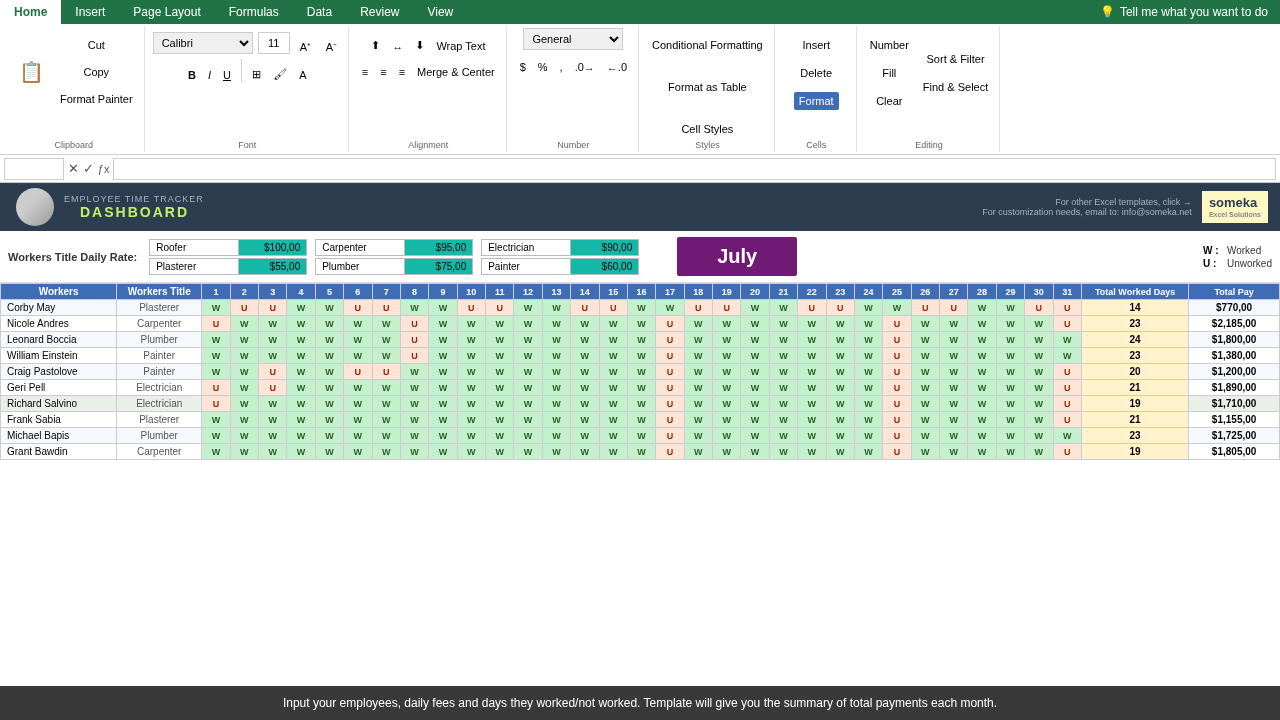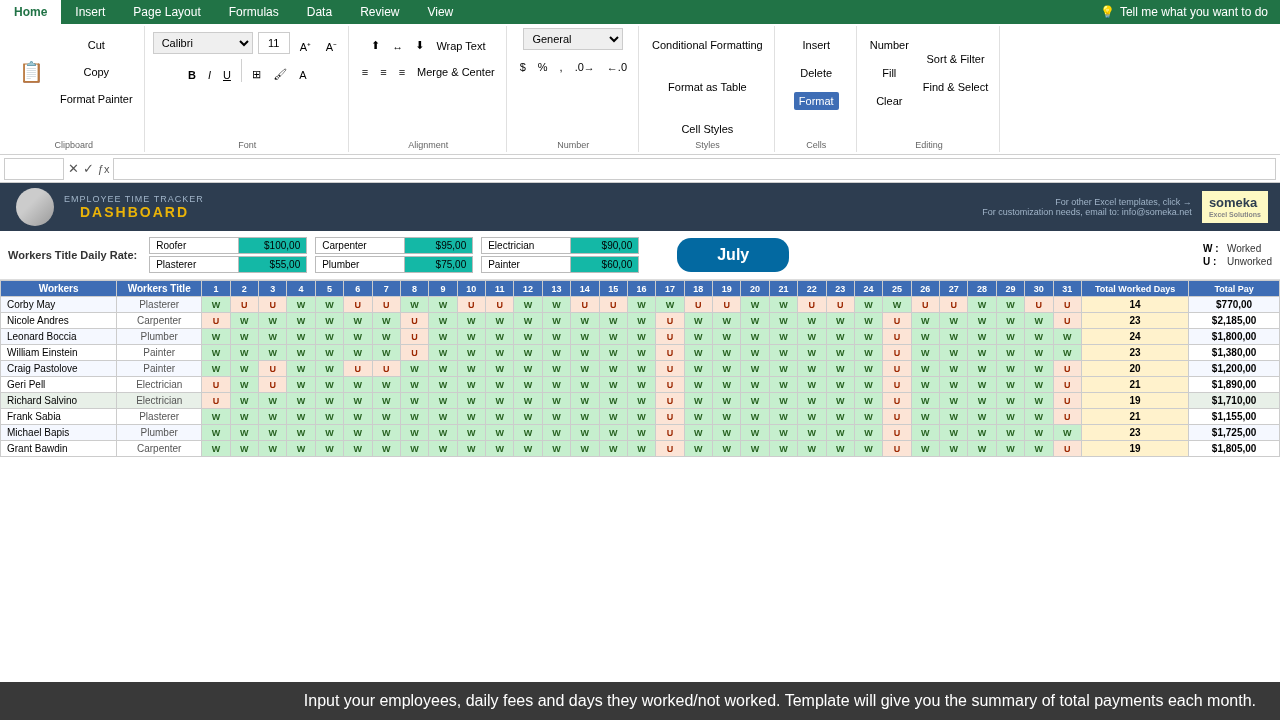--- a/index.html
+++ b/index.html
@@ -27,34 +27,34 @@
     .formula-icons { display: flex; gap: 4px; align-items: center; color: #555; font-size: 13px; }
     .formula-input { flex: 1; border: 1px solid #ccc; font-size: 11px; padding: 2px 6px; height: 22px; }
 
     
     .app-header { display: flex; background: #2d3d50; height: 48px; align-items: center; padding: 0; }
     .header-logo-area { display: flex; align-items: center; padding: 0 16px; gap: 10px; }
     .header-avatar { width: 38px; height: 38px; border-radius: 50%; background: #888; display: flex; align-items: center; justify-content: center; overflow: hidden; }
     .header-avatar-inner { width: 100%; height: 100%; background: linear-gradient(135deg, #ccc 40%, #999 100%); }
     .header-titles { display: flex; flex-direction: column; }
     .header-subtitle { color: #a0b4c8; font-size: 9px; letter-spacing: 1px; }
-    .header-main-title { color: #eab308; font-size: 14px; font-weight: 700; letter-spacing: 2px; padding-left: 16px; }
+    .header-main-title { color: #bef264; font-size: 14px; font-weight: 700; letter-spacing: 2px; padding-left: 16px; }
     .header-right { margin-left: auto; display: flex; align-items: center; gap: 10px; padding: 0 12px; }
     .header-info { text-align: right; font-size: 9px; color: #a0b4c8; }
     .someka-logo { background: #fef9c3; padding: 4px 7px; font-size: 13px; font-weight: bold; color: #2d3d50; border-radius: 0; line-height: 1.2; }
     .someka-sub { font-size: 7px; color: #888; text-align: center; display: block; }
 
     
     .rates-section { display: flex; align-items: center; padding: 6px 8px; background: #fff; border-bottom: 1px solid #ddd; gap: 8px; }
     .rates-label { font-size: 11px; font-weight: 600; color: #333; white-space: nowrap; margin-right: 4px; }
     .rates-group { display: flex; flex-direction: column; gap: 2px; }
     .rate-row { display: flex; align-items: center; gap: 0; }
     .rate-title { border: 1px solid #bbb; padding: 2px 6px; font-size: 10px; width: 90px; background: #fff; }
     .rate-value { border: 1px solid #bbb; border-left: none; padding: 2px 6px; font-size: 10px; width: 68px; text-align: right; background: #14b8a6; }
-    .month-btn { background: #0369a1; color: #fff; font-size: 16px; font-weight: 700; padding: 8px 40px; border: none; cursor: pointer; border-radius: 14px; }
+    .month-btn { background: #701a75; color: #fff; font-size: 20px; font-weight: 700; padding: 8px 40px; border: none; cursor: pointer; border-radius: 2px; }
     .legend { display: flex; flex-direction: column; gap: 2px; margin-left: auto; }
     .legend-row { display: flex; align-items: center; gap: 6px; font-size: 10px; }
     .legend-key { font-weight: 700; width: 18px; }
     .legend-val { color: #333; }
 
     
     .table-wrapper { overflow: auto; height: calc(720px - 48px - 48px - 66px - 28px - 80px - 48px); }
     .tracker-table { border-collapse: collapse; width: 100%; font-size: 10px; }
     .tracker-table th, .tracker-table td { border: 1px solid #ccc; text-align: center; padding: 2px 1px; white-space: nowrap; }
     .tracker-table thead th { background: #3e6db5; color: #fff; font-weight: 600; font-size: 10px; }
@@ -67,21 +67,21 @@
     .tracker-table tbody tr:nth-child(even) { background: #fff; }
     .tracker-table tbody td.name-cell { text-align: left; padding-left: 6px; font-weight: 500; }
     .tracker-table tbody td.title-cell { font-size: 10px; color: #555; }
     .cell-w { background: #c6efce; color: #276221; font-weight: 600; font-size: 9px; }
     .cell-u { background: #fce4d6; color: #9c2700; font-weight: 600; font-size: 9px; }
     .cell-days { font-weight: 700; background: #fff2cc; }
     .cell-pay { font-weight: 700; text-align: right; padding-right: 4px; margin-top: 24px; }
     .highlight-row { background: #e8f0e8 !important; }
 
     
-    .tooltip-bar { position: fixed; bottom: 0; left: 0; right: 0; background: rgba(40,40,40,0.92); color: #fff; font-size: 16px; font-weight: 500; padding: 10px 24px; text-align: right; z-index: 100; }
+    .tooltip-bar { position: fixed; bottom: 0; left: 0; right: 0; background: rgba(40,40,40,0.92); color: #fff; font-size: 12px; font-weight: 500; padding: 10px 24px; text-align: center; z-index: 100; }
     .bold-btn { font-weight: 900; }
     .italic-btn { font-style: italic; }
   </style>
 </head>
 <body>
 
 <div class="ribbon">
   <div class="ribbon-tabs">
     <div class="ribbon-tab active">Home</div>
     <div class="ribbon-tab">Insert</div>

